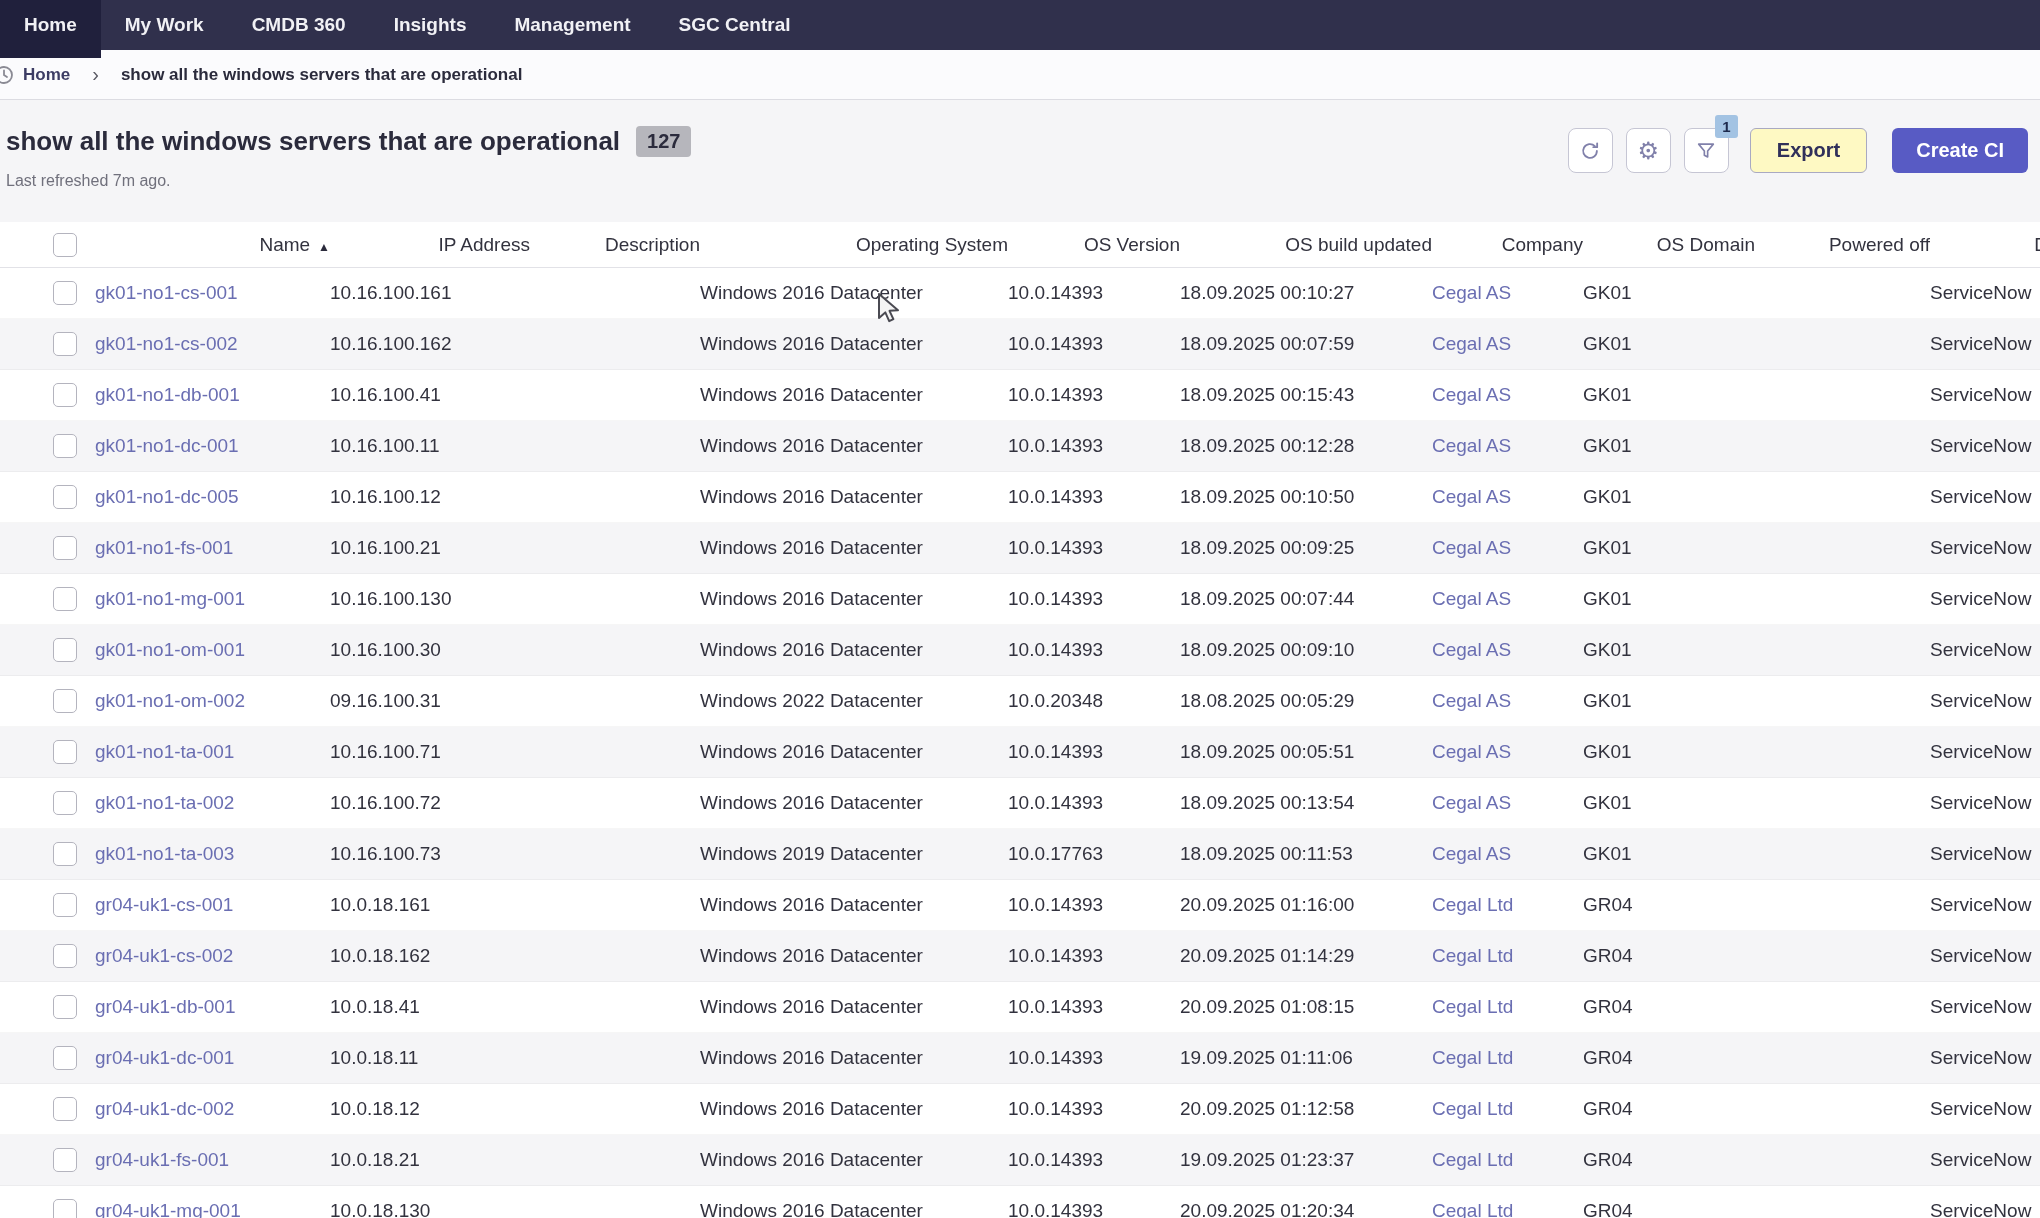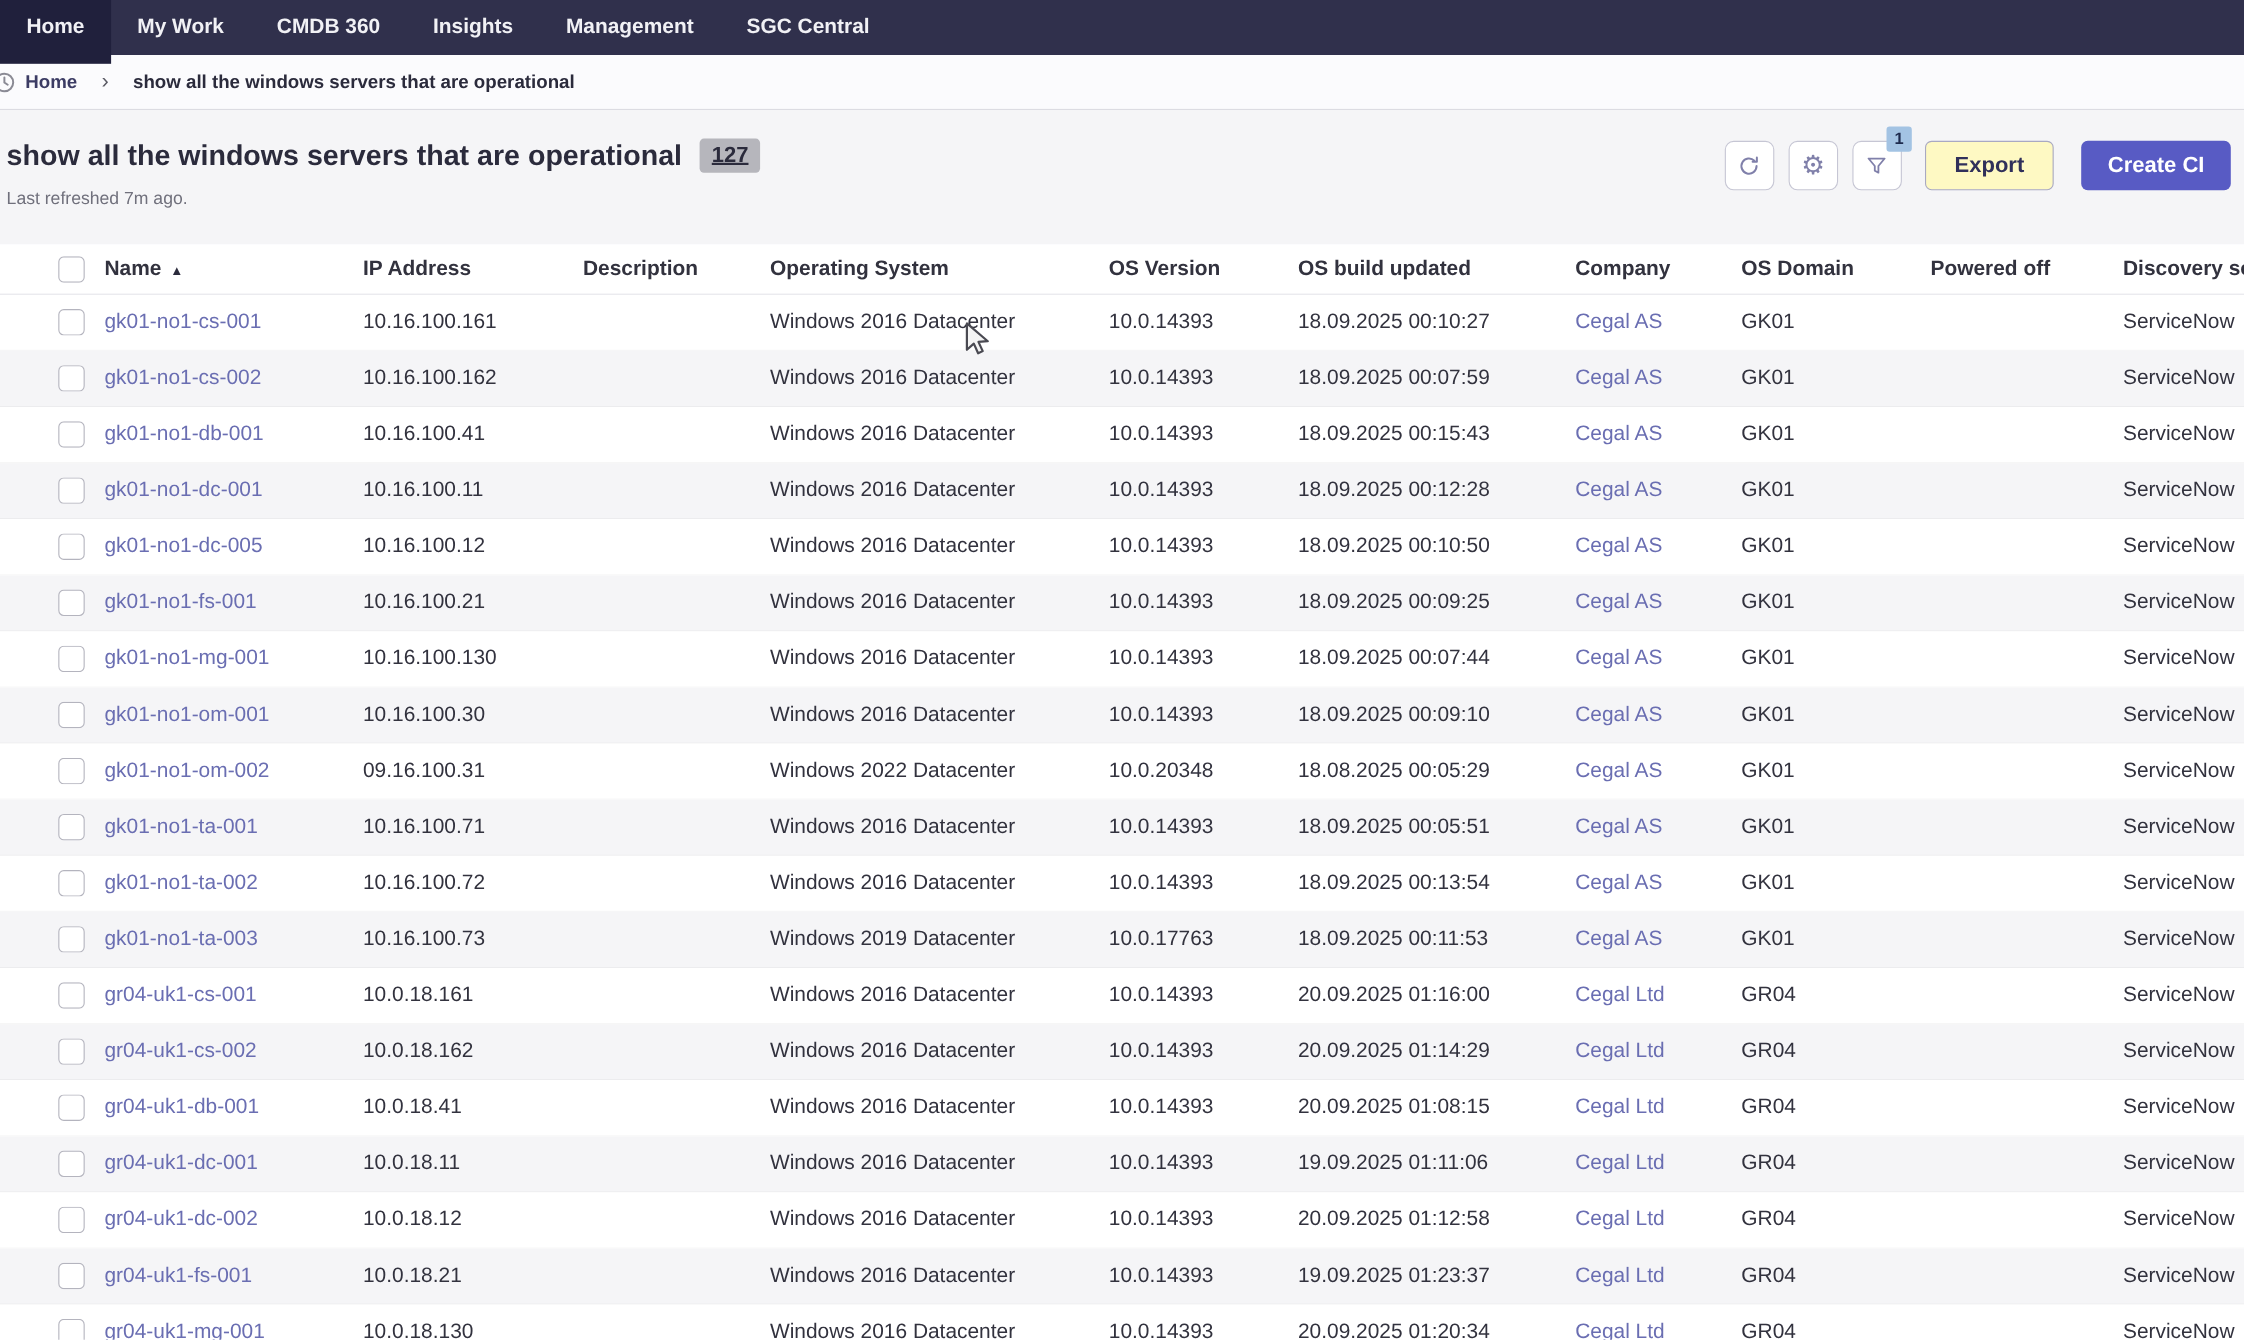--- a/index.html
+++ b/index.html
@@ -26,21 +26,21 @@
   .bc-icon{margin-left:-7px;margin-right:8px;display:inline-flex;}
   .bc-home{color:#3c3c64;font-size:17px;font-weight:600;text-decoration:none;cursor:pointer;}
   .bc-sep{color:#5a5a64;font-size:20px;margin:0 22px;}
   .bc-current{color:var(--heading);font-size:17px;font-weight:700;}
 
   
   .page-head{position:relative;height:122px;background:var(--page-bg);}
   .title-wrap{position:absolute;left:6px;top:26px;display:flex;align-items:center;gap:16px;}
   .page-title{margin:0;font-size:26px;font-weight:700;color:var(--heading);}
   .count-badge{background:var(--badge-bg);color:var(--heading);font-size:20px;font-weight:600;
-    padding:4px 11px;border-radius:4px;text-decoration:underline;}
+    padding:4px 11px;border-radius:4px;}
   .refreshed{position:absolute;left:6px;top:72px;font-size:16px;color:var(--muted);}
   .actions{position:absolute;right:12px;top:28px;display:flex;align-items:center;gap:13px;}
   .icon-btn{width:45px;height:45px;background:#fff;border:1.5px solid var(--btn-border);
     border-radius:8px;display:inline-flex;align-items:center;justify-content:center;
     color:#8080aa;cursor:pointer;padding:0;}
   .icon-btn .gear{font-size:24px;line-height:1;color:#8080aa;}
   .filter-wrap{position:relative;}
   .filter-badge{position:absolute;top:-13px;right:-9px;width:23px;height:23px;
     background:var(--filter-badge-bg);color:#1d2a4d;font-size:15px;font-weight:600;
     display:flex;align-items:center;justify-content:center;border-radius:3px;z-index:2;}
@@ -50,21 +50,21 @@
   .create-btn{margin-left:12px;height:45px;padding:0 24px;background:var(--accent);
     border:none;border-radius:6px;color:#fff;font-size:20px;font-weight:700;cursor:pointer;
     font-family:"Liberation Sans",sans-serif;}
 
   
   .table{background:var(--card-bg);width:2040px;overflow:hidden;}
   .thead,.row{display:grid;
     grid-template-columns:95px 235px 200px 170px 308px 172px 252px 151px 172px 175px 250px;
     align-items:center;width:2180px;}
   .thead{height:46px;background:#fff;border-bottom:1px solid var(--border);}
-  .th{font-size:19px;font-weight:700;color:var(--heading);white-space:nowrap;cursor:pointer;}
+  .th{font-size:19px;font-weight:400;color:var(--heading);white-space:nowrap;cursor:pointer;text-align:right;}
   .sort{font-size:12px;margin-left:8px;color:var(--heading);}
   .row{height:51px;background:#fff;border-bottom:1px solid rgba(0,0,0,0.035);}
   .row.alt{background:var(--row-alt);}
   .cell{font-size:19px;color:var(--text);white-space:nowrap;overflow:hidden;}
   .cell.link{color:var(--link);cursor:pointer;}
   .checkbox-cell{padding-left:53px;}
   .checkbox{display:block;width:24px;height:24px;border:1.5px solid var(--checkbox-border);
     border-radius:5px;background:#fff;cursor:pointer;}
 
   .cursor{position:absolute;left:876px;top:292px;z-index:9;pointer-events:none;}

